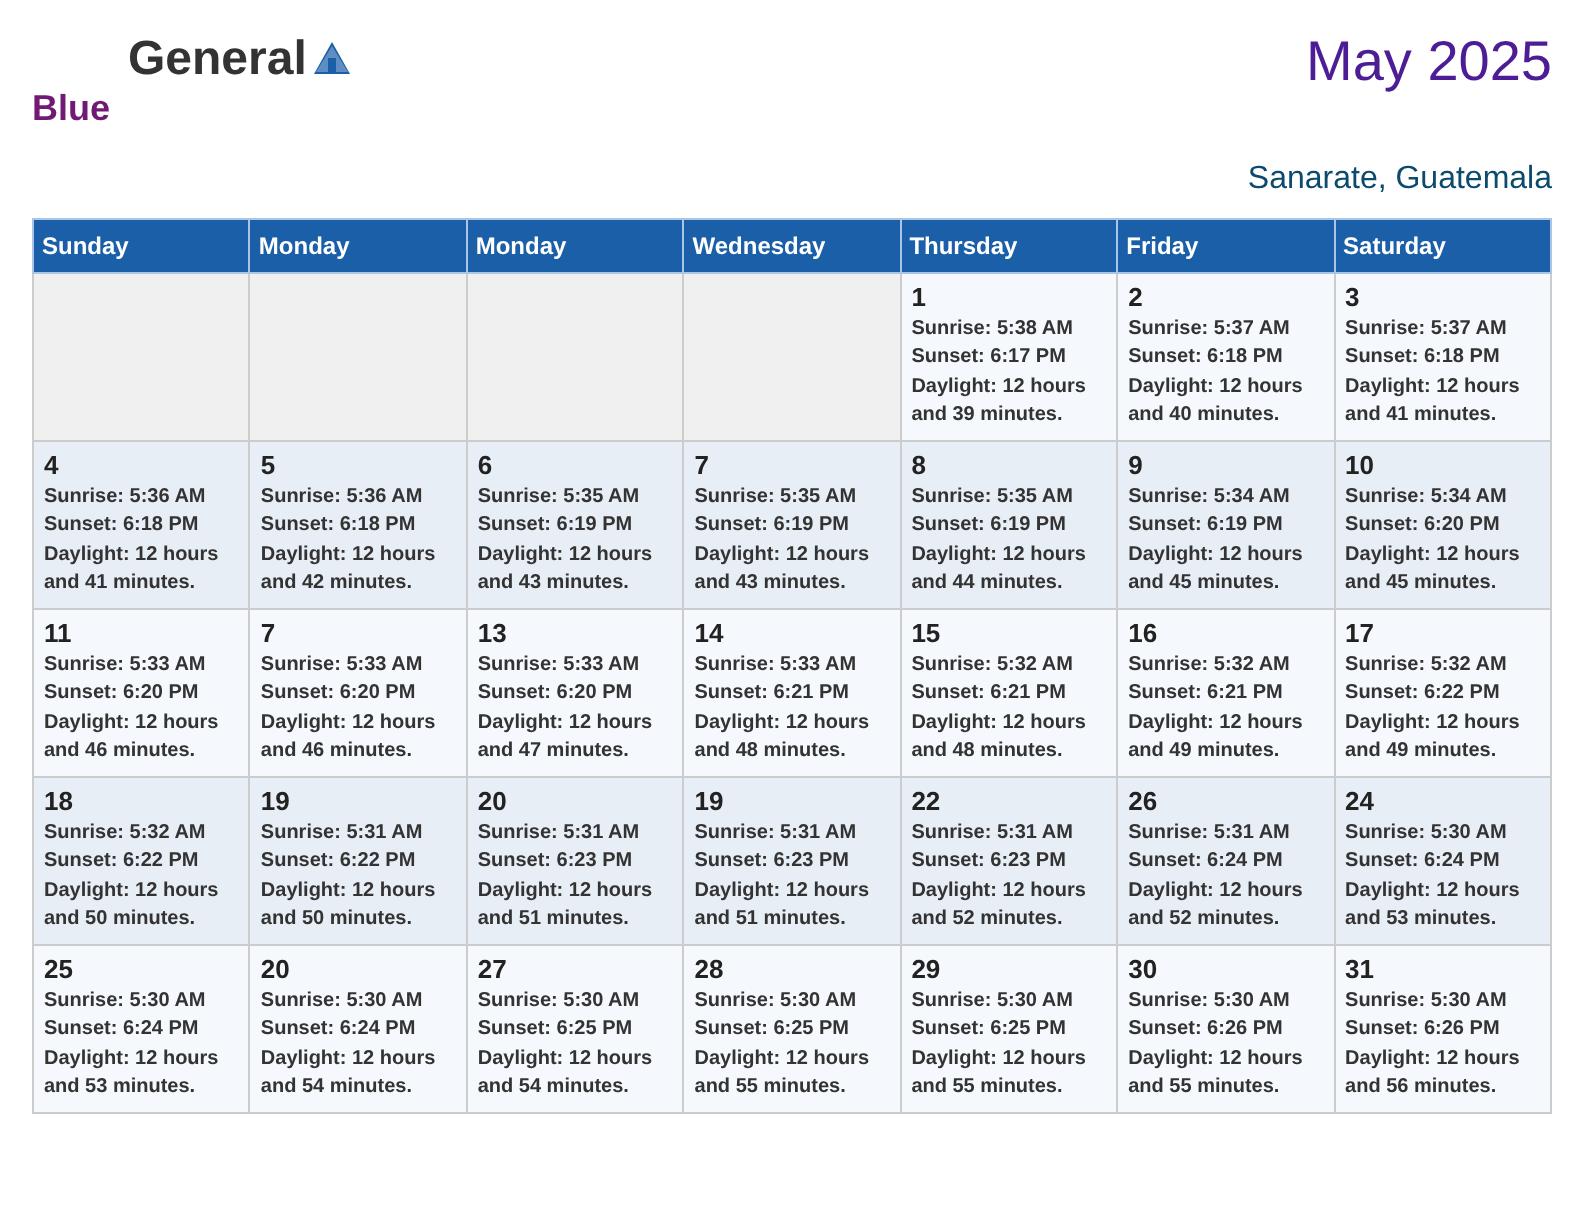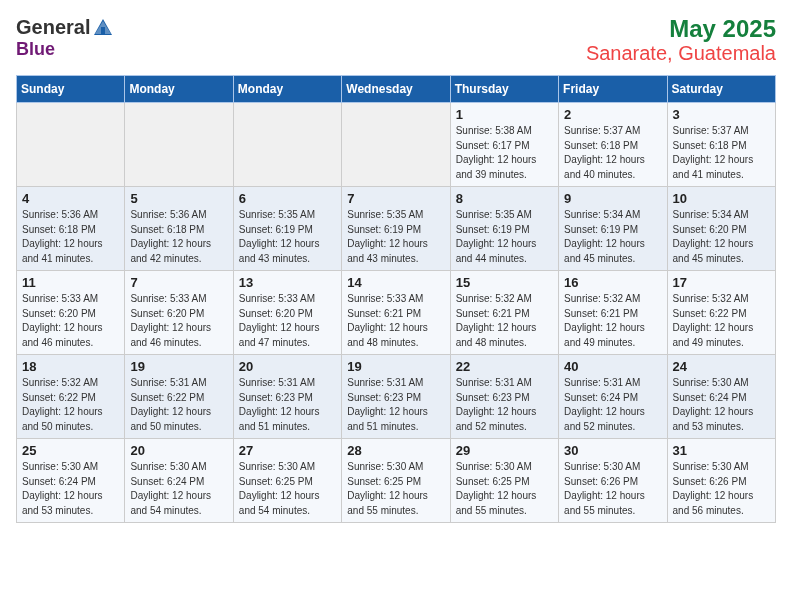--- a/index.html
+++ b/index.html
@@ -17,28 +17,29 @@
       margin-bottom: 10px;
     }
     .logo {
       display: flex;
       align-items: center;
     }
     .title-block {
       text-align: right;
     }
     .month-title {
-      font-size: 24px;
-      font-weight: bold;
-      color: #15803d;
+      font-size: 28px;
+      font-weight: normal;
+      color: #4c1d95;
       line-height: 1.1;
     }
     .subtitle {
-      font-size: 20px;
-      color: #ef4444;
+      font-size: 16px;
+      color: #0c4a6e;
+      margin-top: 34px;
     }
     table {
       width: 100%;
       border-collapse: collapse;
       font-size: 10.5px;
     }
     thead tr th {
       background-color: #1a5fa8;
       color: #fff;
       padding: 6px 4px;
@@ -66,33 +67,34 @@
       font-size: 13px;
       font-weight: bold;
       color: #222;
       display: block;
       margin-bottom: 2px;
     }
     .day-info {
       color: #333;
       font-size: 10px;
       line-height: 1.45;
+      font-weight: bold;
     }
     td.empty {
       background: #f0f0f0 !important;
     }
   </style>
 </head>
 <body>
 
 <div class="header">
   <div class="logo">
     <div>
       <div style="display:flex; align-items:center;">
-        <span style="font-size:20px; font-weight:bold; color:#333;">General</span>
+        <span style="font-size:24px; font-weight:bold; color:#333;margin-left:48px;">General</span>
         <svg width="22" height="22" viewBox="0 0 22 22" style="margin: 0 2px;">
           <polygon points="11,2 20,18 2,18" fill="#1a5fa8"></polygon>
           <polygon points="11,4 19,17 13,17 13,10 9,10 9,17 3,17" fill="white" opacity="0.3"></polygon>
         </svg>
       </div>
       <div>
         <span style="font-size:18px; font-weight:bold; color:#701a75;">Blue</span>
       </div>
     </div>
   </div>
@@ -274,21 +276,21 @@
 and 51 minutes.</div>
         </td>
         <td>
           <span class="day-number">22</span>
           <div class="day-info" style="white-space: pre-line;">Sunrise: 5:31 AM
 Sunset: 6:23 PM
 Daylight: 12 hours
 and 52 minutes.</div>
         </td>
         <td>
-          <span class="day-number">40</span>
+          <span class="day-number">26</span>
           <div class="day-info" style="white-space: pre-line;">Sunrise: 5:31 AM
 Sunset: 6:24 PM
 Daylight: 12 hours
 and 52 minutes.</div>
         </td>
         <td>
           <span class="day-number">24</span>
           <div class="day-info" style="white-space: pre-line;">Sunrise: 5:30 AM
 Sunset: 6:24 PM
 Daylight: 12 hours

